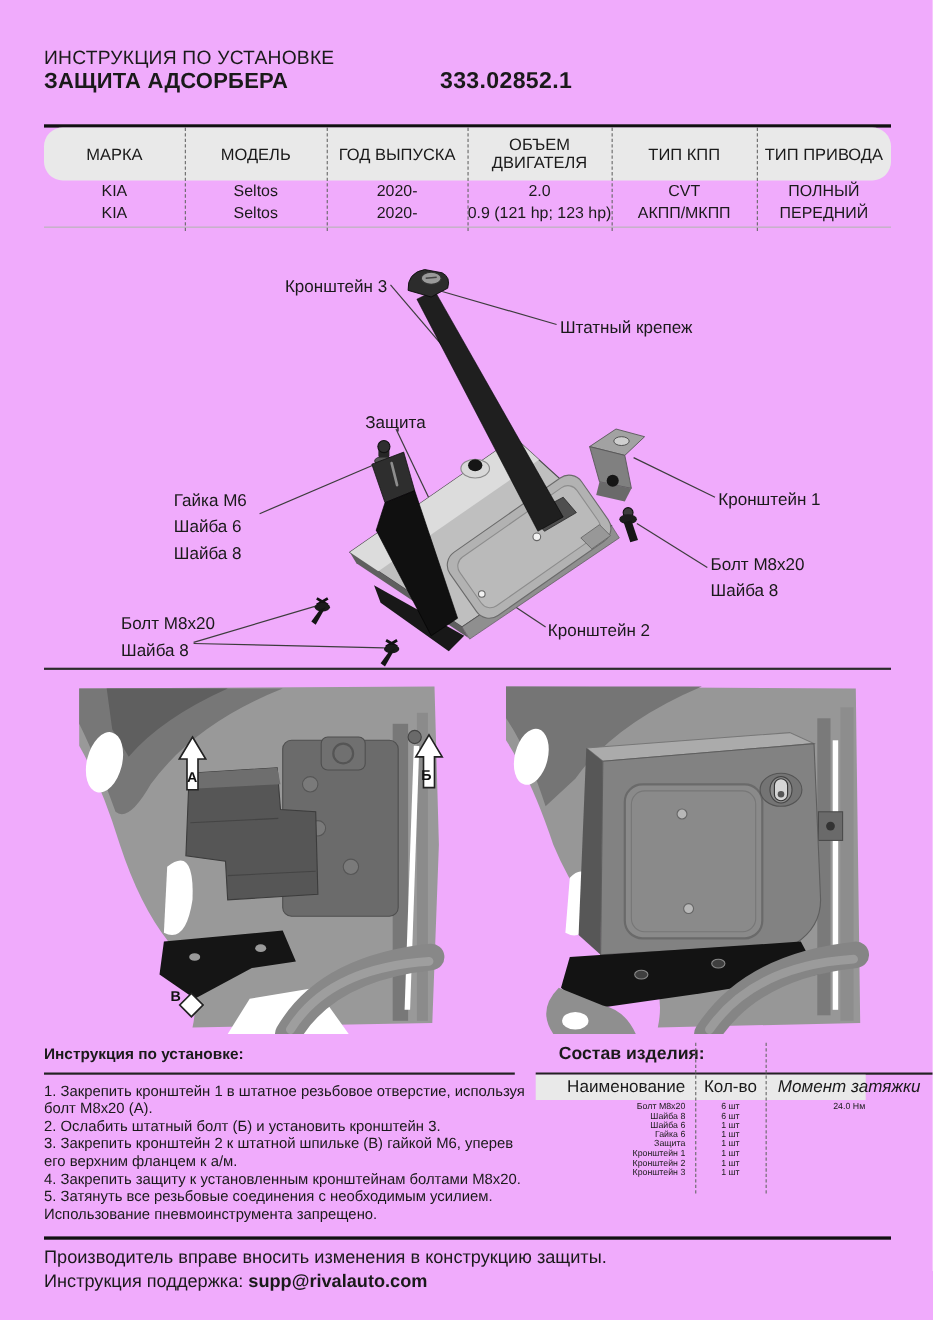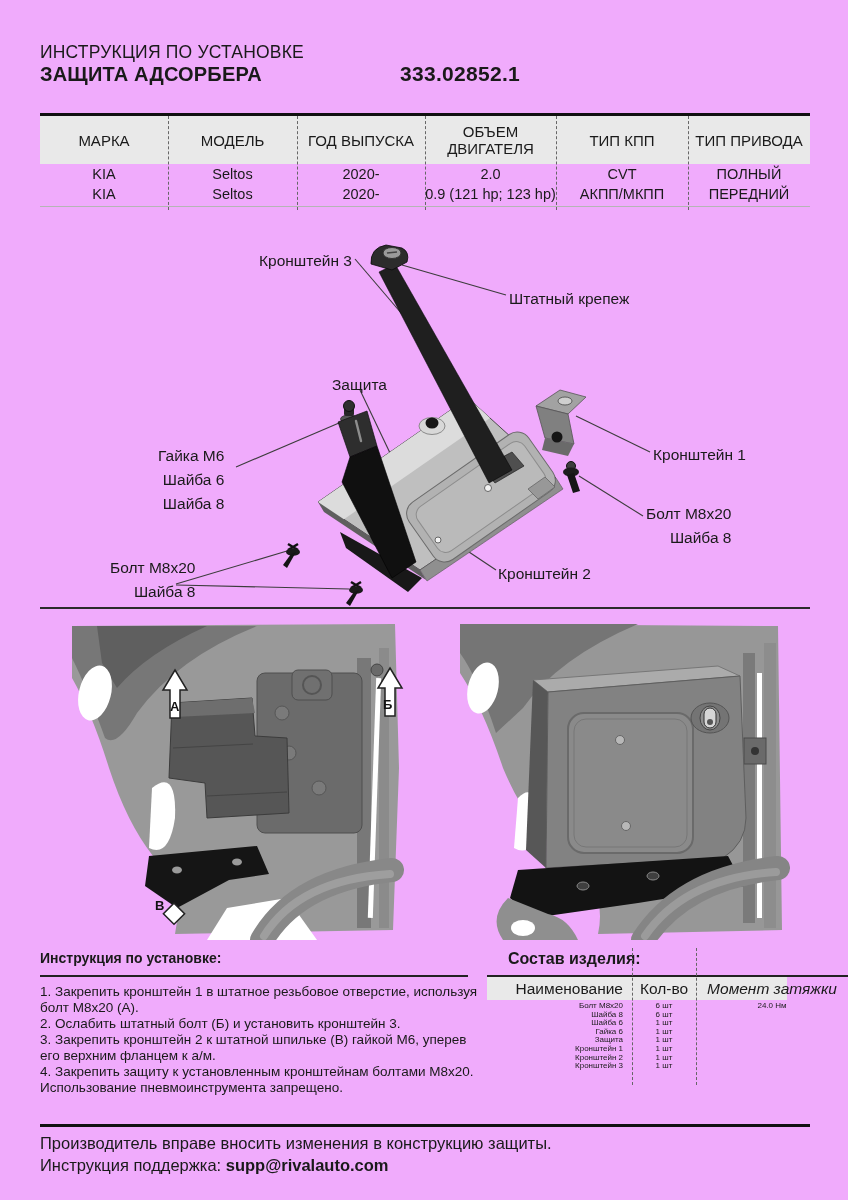--- a/index.html
+++ b/index.html
@@ -7,29 +7,29 @@
   body { font-family:"Liberation Sans", sans-serif; color:#1a1a1a; }
   #page { position:relative; width:848px; height:1200px; background:#f0abfc; overflow:hidden; margin:0 auto; }
 
   
   .hdr-line1 { position:absolute; left:40px; top:42px; font-size:17.5px; letter-spacing:.2px; }
   .hdr-line2 { position:absolute; left:40px; top:63px; font-size:20px; font-weight:bold; letter-spacing:.2px; }
   .hdr-part  { position:absolute; left:400px; top:62px; font-size:21px; font-weight:bold; letter-spacing:.3px; }
 
   
   .vtable { position:absolute; left:40px; top:113px; width:770px; height:94px; border-top:3px solid #111; border-bottom:1px solid #b5b5b5; }
-  .vt-head { display:grid; grid-template-columns:128px 129px 128px 131px 132px 122px; height:48px; background:#e9e9e9; }
+  .vt-head { display:grid; grid-template-columns:128px 129px 128px 131px 132px 122px; height:48px; background:#e9e9e9;border-radius:17px; }
   .vt-head > div { display:flex; align-items:center; justify-content:center; text-align:center; font-size:15px; line-height:17px; padding:0 6px; }
   .vt-body { display:grid; grid-template-columns:128px 129px 128px 131px 132px 122px; padding-top:1px; }
   .vt-body > div { text-align:center; font-size:14.5px; line-height:19px; }
   .vt-sep { position:absolute; top:0; height:94px; width:0; border-left:1px dashed #666; }
 
   
   .diagram-svg { position:absolute; left:40px; top:240px; }
-  .dlabel { position:absolute; font-size:15.5px; line-height:24px; white-space:nowrap;text-align:right; }
+  .dlabel { position:absolute; font-size:15.5px; line-height:24px; white-space:nowrap; }
 
   
   .photo { position:absolute; top:618px; }
 
   
   .divider { position:absolute; left:40px; width:770px; border-top:2px solid #2b2b2b; }
 
   
   .instr { position:absolute; left:40px; top:950px; width:438px; }
   .instr-title { font-size:14px; font-weight:bold; margin-bottom:9px; }
@@ -273,20 +273,21 @@
     <ellipse cx="75" cy="310" rx="12" ry="8" fill="#fff"></ellipse>
   </svg>
 
   <div class="instr">
     <div class="instr-title">Инструкция по установке:</div>
     <div class="instr-rule"></div>
     <div class="instr-step">1. Закрепить кронштейн 1 в штатное резьбовое отверстие, используя болт М8х20 (А).</div>
     <div class="instr-step">2. Ослабить штатный болт (Б) и установить кронштейн 3.</div>
     <div class="instr-step">3. Закрепить кронштейн 2 к штатной шпильке (В) гайкой М6, уперев его верхним фланцем к а/м.</div>
     <div class="instr-step">4. Закрепить защиту к установленным кронштейнам болтами М8х20.</div>
+    <div class="instr-step">5. Затянуть все резьбовые соединения с необходимым усилием.</div>
     <div class="instr-step">Использование пневмоинструмента запрещено.</div>
   </div>
 
   <div class="parts">
     <div class="parts-title">Состав изделия:</div>
     <div class="parts-rule"></div>
     <div class="parts-head">
       <div class="ph-name">Наименование</div>
       <div class="ph-qty">Кол-во</div>
       <div class="ph-torque">Момент затяжки</div>

